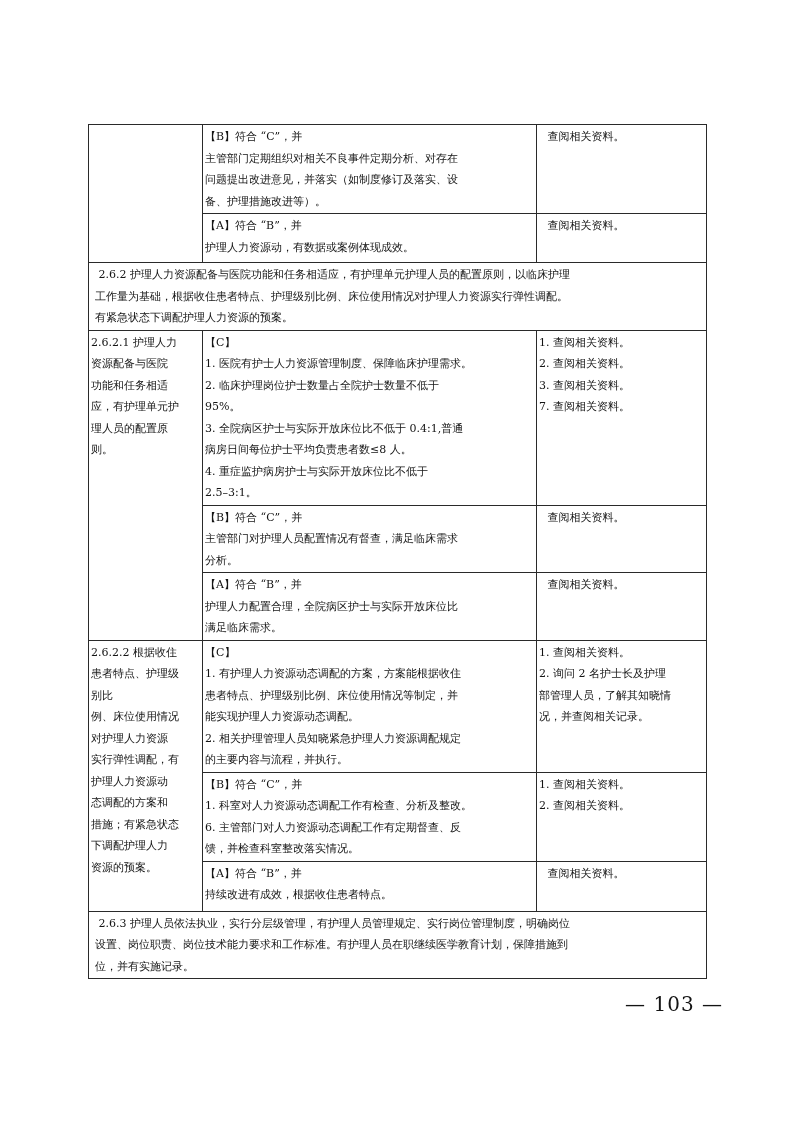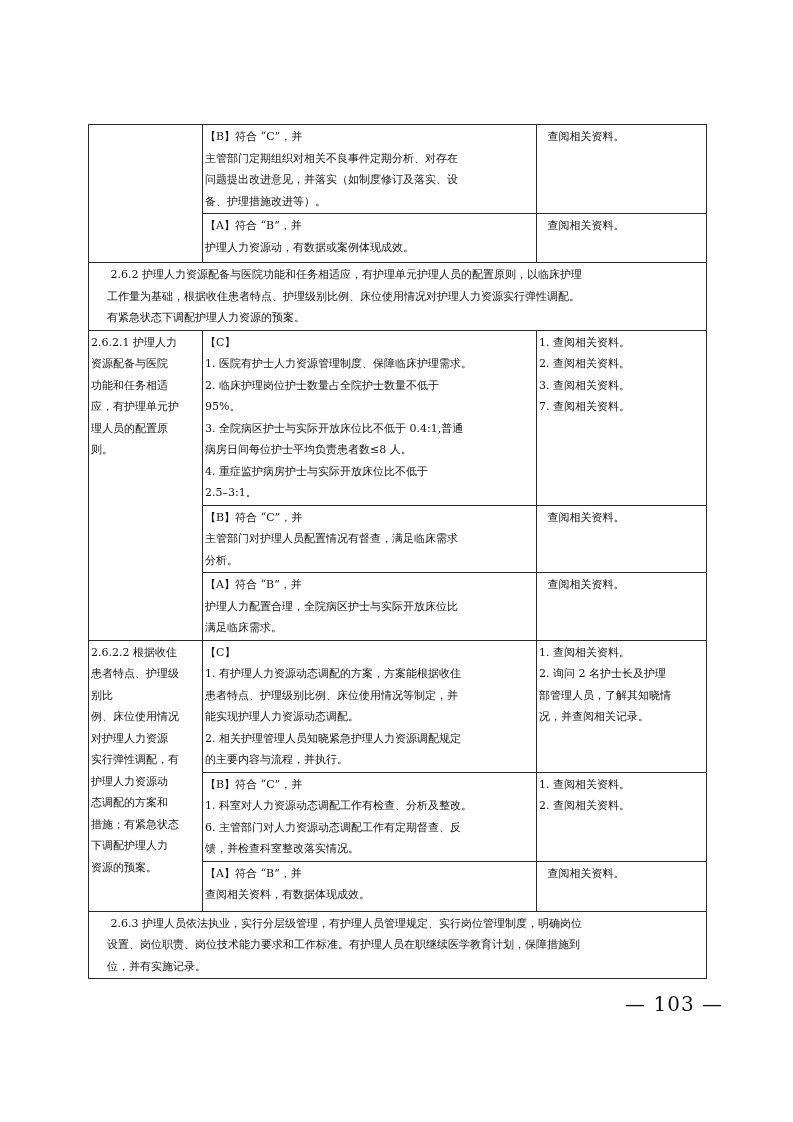--- a/index.html
+++ b/index.html
@@ -10,21 +10,21 @@
   }
   table.doc-table{
     position:absolute;left:88px;top:124px;width:618px;
     border-collapse:collapse;table-layout:fixed;
   }
   td{
     border:1px solid #2a2a2a;vertical-align:top;
     padding:1px 2px;font-size:11px;line-height:21.5px;
   }
   td p{margin:0;white-space:pre-wrap;}
-  td.section-cell{padding:1px 18px;}
+  td.section-cell{padding:1px 6px;}
   .method-indent{text-indent:0.78em;}
   .title-cell p{letter-spacing:0;}
   .pagenum{
     position:absolute;top:993px;right:70px;
     font-size:20px;line-height:22px;letter-spacing:1px;color:#141414;
   }
 </style>
 </head>
 <body>
 
@@ -155,21 +155,21 @@
     </td>
     <td>
       <p>1. 查阅相关资料。</p>
       <p>2. 查阅相关资料。</p>
     </td>
   </tr>
 
   <tr style="height:50px">
     <td>
       <p>【A】符合 “B”，并</p>
-      <p>查阅相关资料，有数据体现成效。</p>
+      <p>持续改进有成效，根据收住患者特点。</p>
     </td>
     <td>
       <p class="method-indent">查阅相关资料。</p>
     </td>
   </tr>
 
   <tr style="height:67px">
     <td colspan="3" class="section-cell">
       <p> 2.6.3 护理人员依法执业，实行分层级管理，有护理人员管理规定、实行岗位管理制度，明确岗位
 设置、岗位职责、岗位技术能力要求和工作标准。有护理人员在职继续医学教育计划，保障措施到

